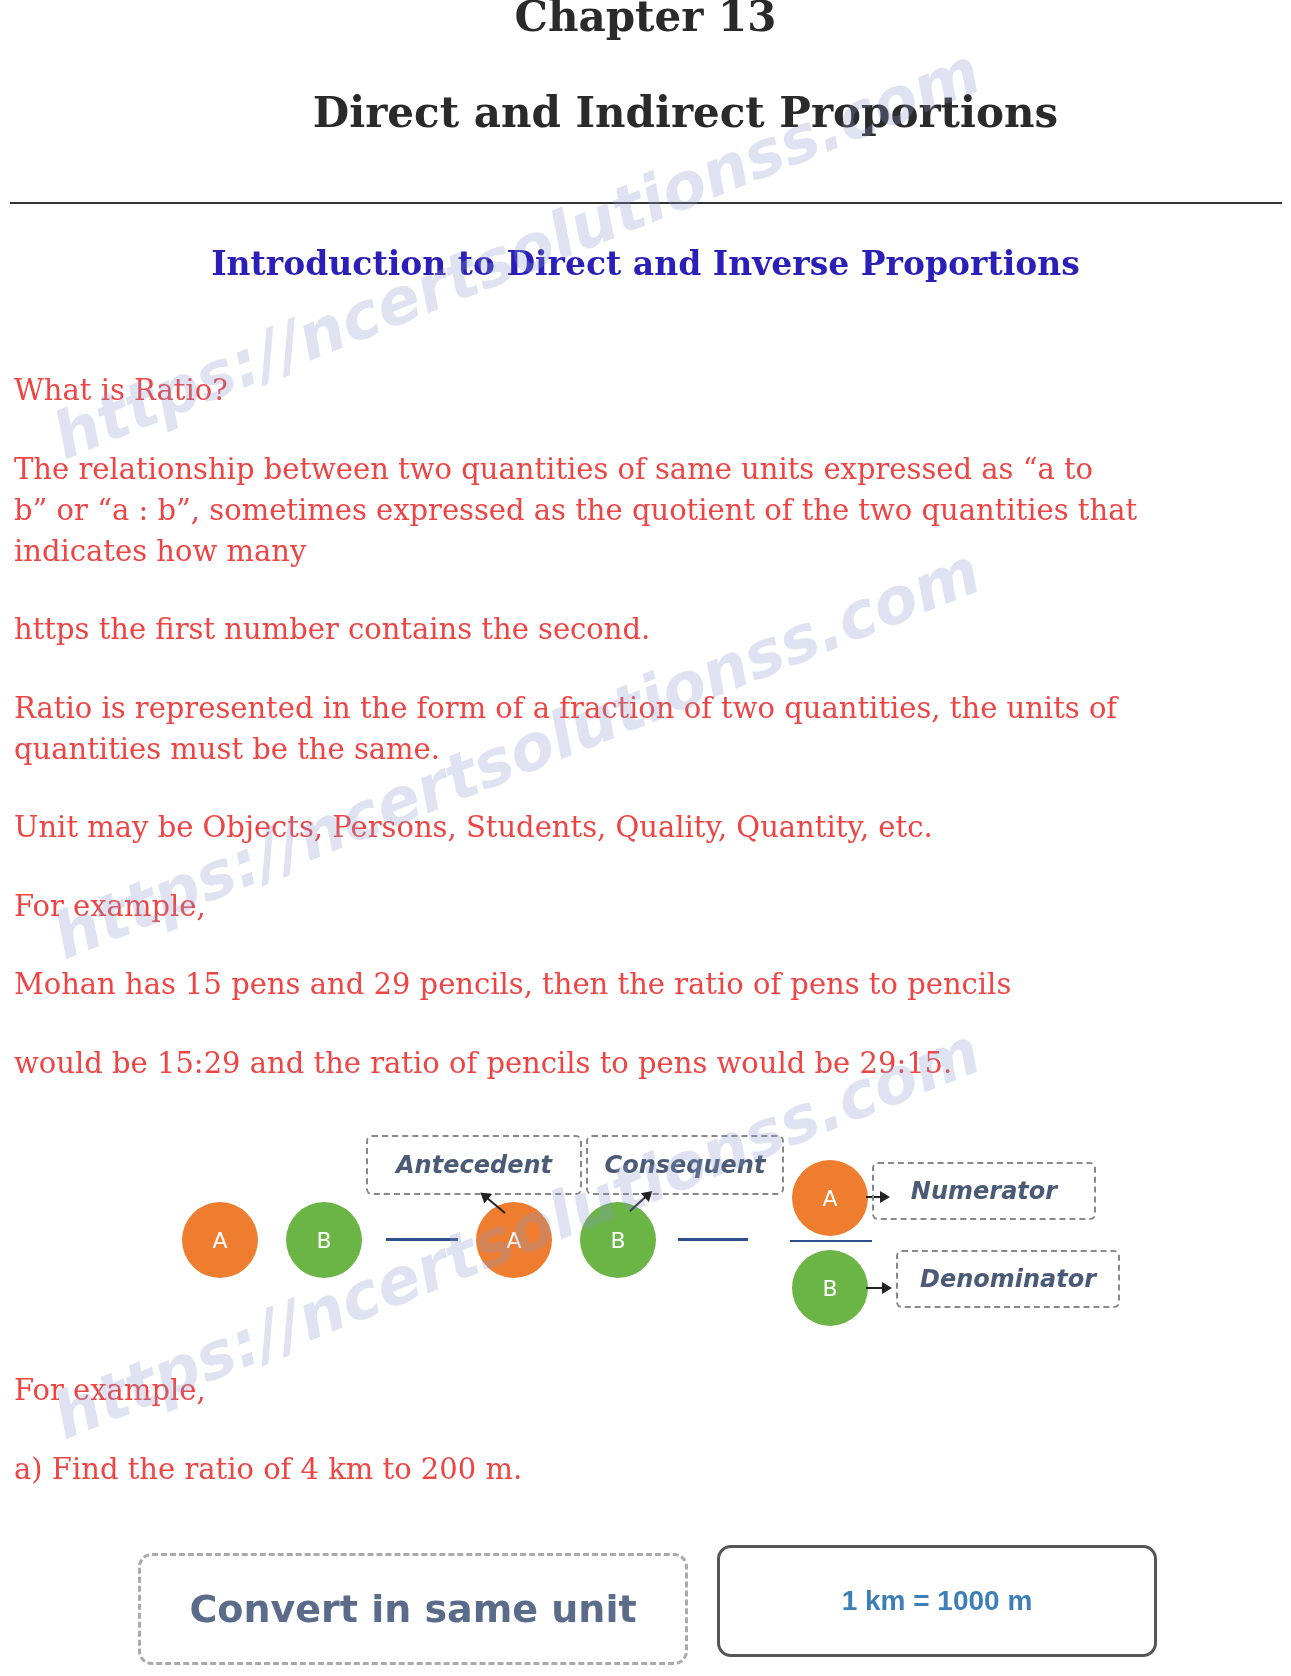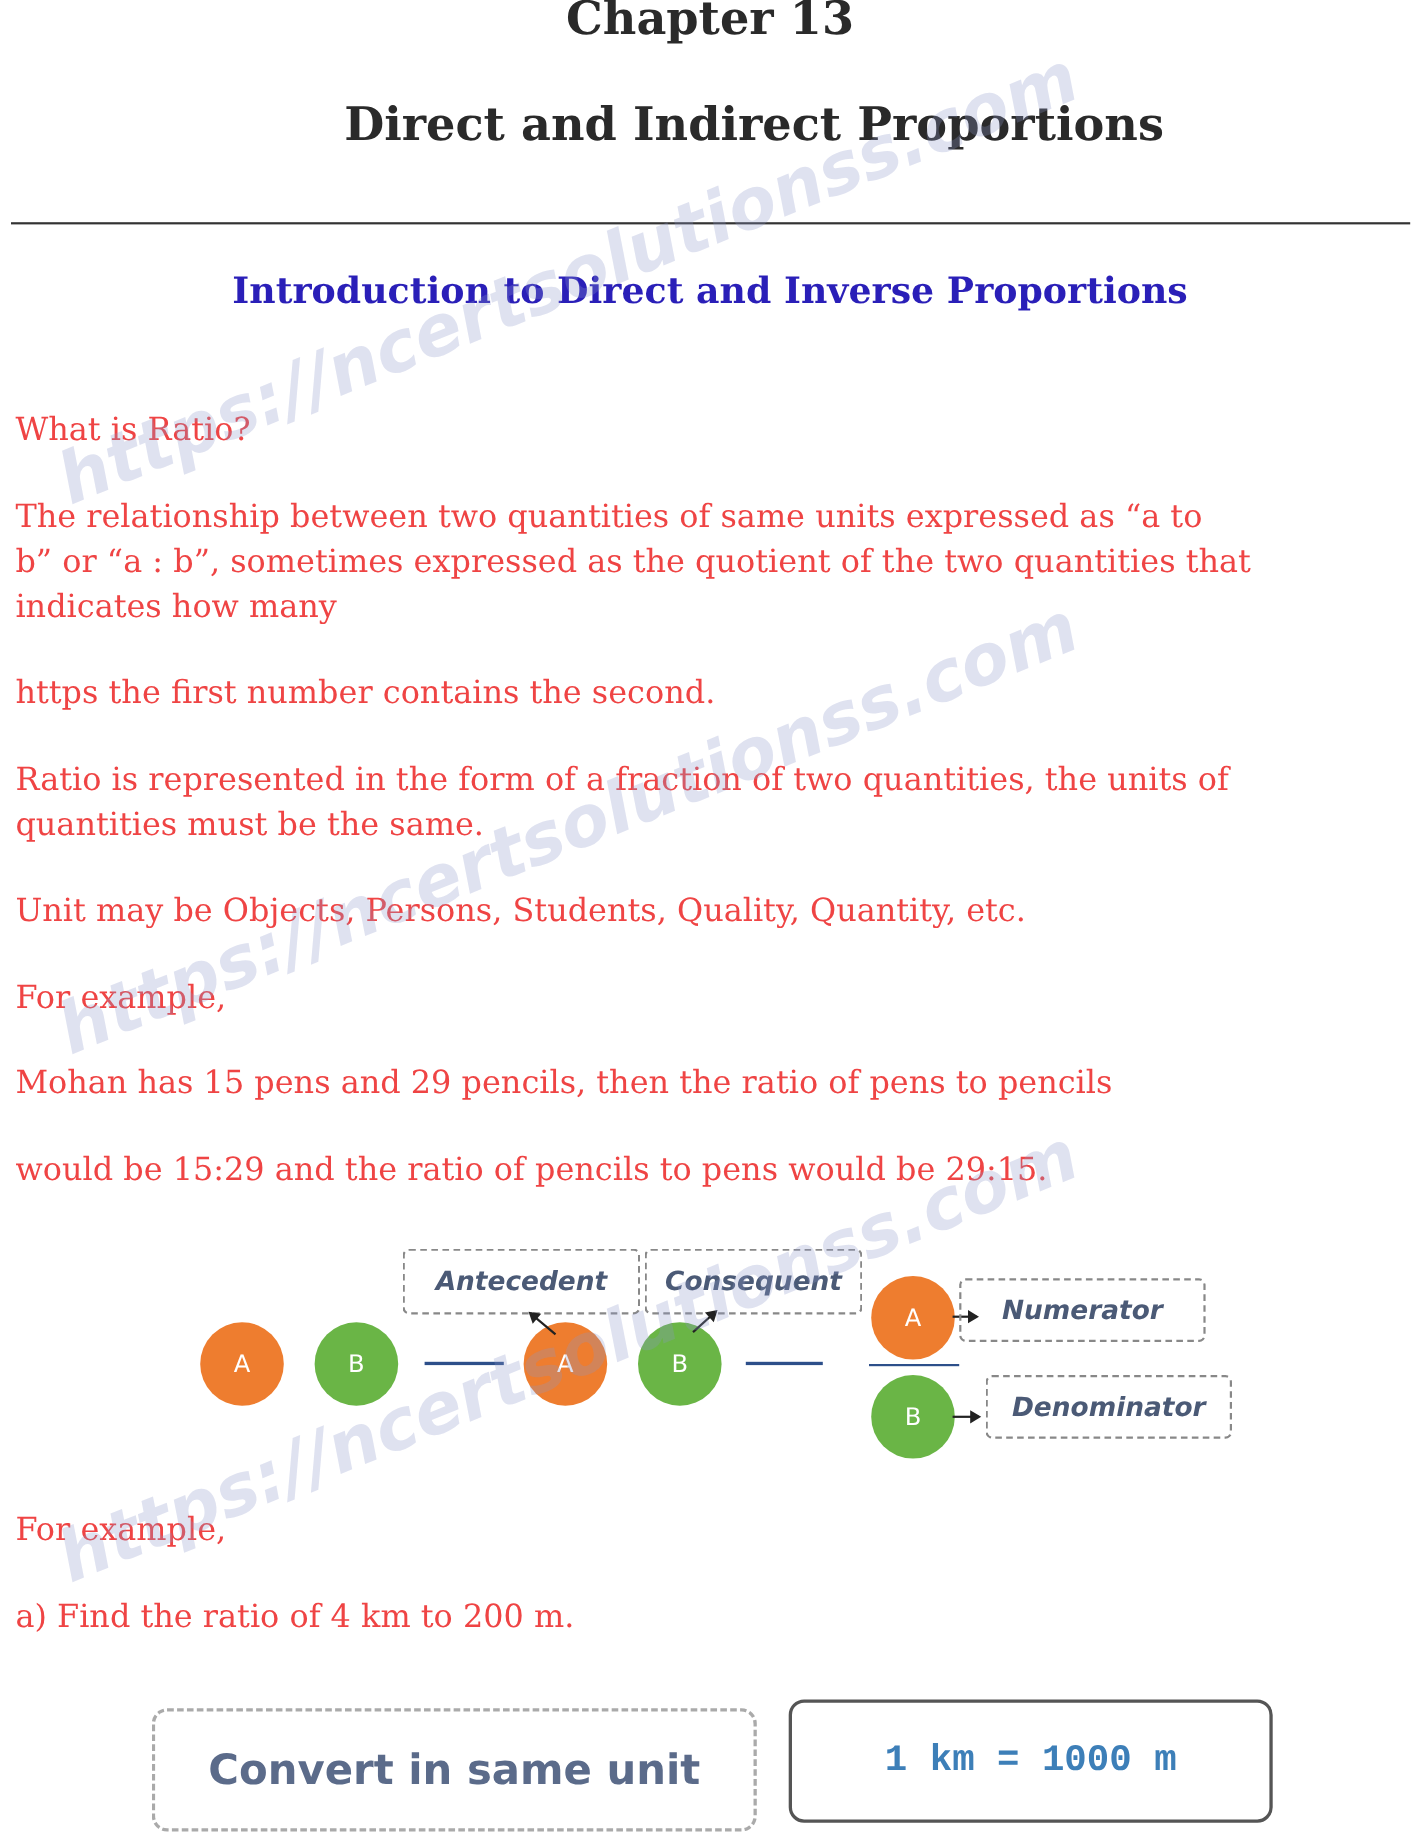--- a/index.html
+++ b/index.html
@@ -24,21 +24,21 @@
             display: flex; align-items: center; justify-content: center;
             font-family: "DejaVu Sans", sans-serif; font-size: 24px; font-weight: bold; color: #4b5a76; font-style: italic; }
     .line { position: absolute; height: 3px; background: #2d4f8a; }
     .arrow { position: absolute; height: 2px; background: #222; transform-origin: left center; }
     .arrow::after { content: ""; position: absolute; right: -2px; top: -5px; border-left: 10px solid #222; border-top: 6px solid transparent; border-bottom: 6px solid transparent; }
     .btn1 { position: absolute; left: 138px; top: 1553px; width: 544px; height: 106px; border: 3px dashed #aaa; border-radius: 14px;
             display: flex; align-items: center; justify-content: center;
             font-family: "DejaVu Sans", sans-serif; font-size: 38px; font-weight: bold; color: #5b6b8a; }
     .btn2 { position: absolute; left: 717px; top: 1545px; width: 434px; height: 106px; border: 3px solid #555; border-radius: 14px;
             display: flex; align-items: center; justify-content: center;
-            font-family: Liberation Mono, monospace; font-size: 34px; font-weight: bold; color: #3d7fb8; }
+            font-family: Liberation Sans, sans-serif; font-size: 28px; font-weight: bold; color: #3d7fb8; }
   </style>
 </head>
 <body>
 
 <div class="center chapter">Chapter 13</div>
 <div class="center title">Direct and Indirect Proportions</div>
 <div class="rule"></div>
 <div class="center subtitle">Introduction to Direct and Inverse Proportions</div>
 
 <div class="p" style="top:370px">What is Ratio?</div>

